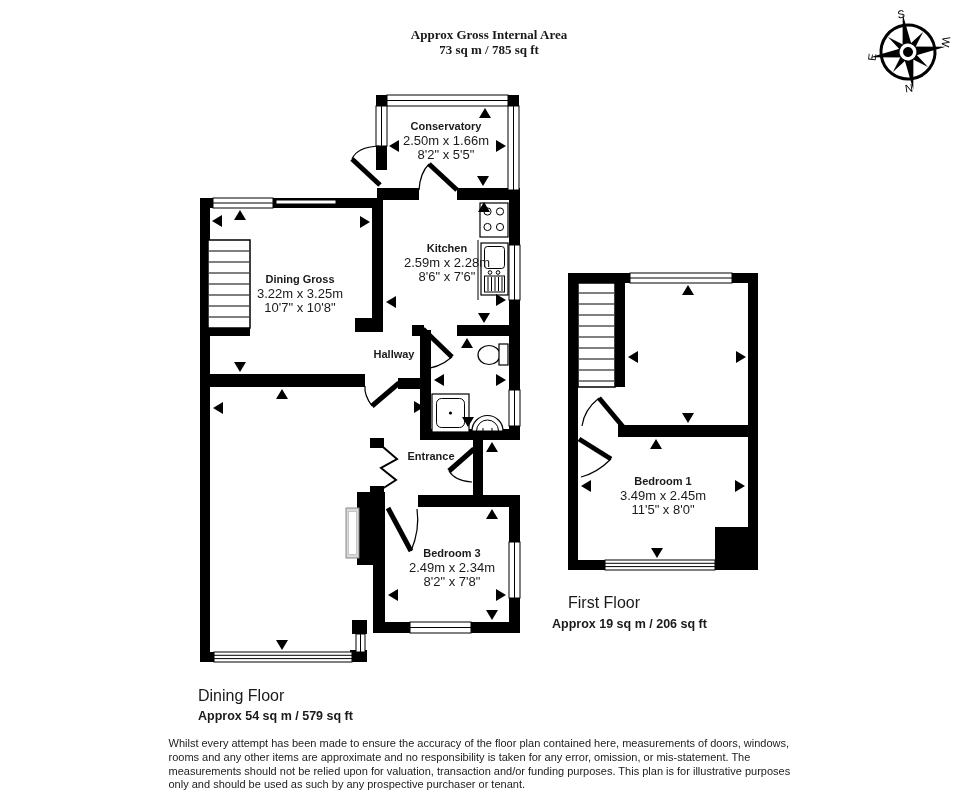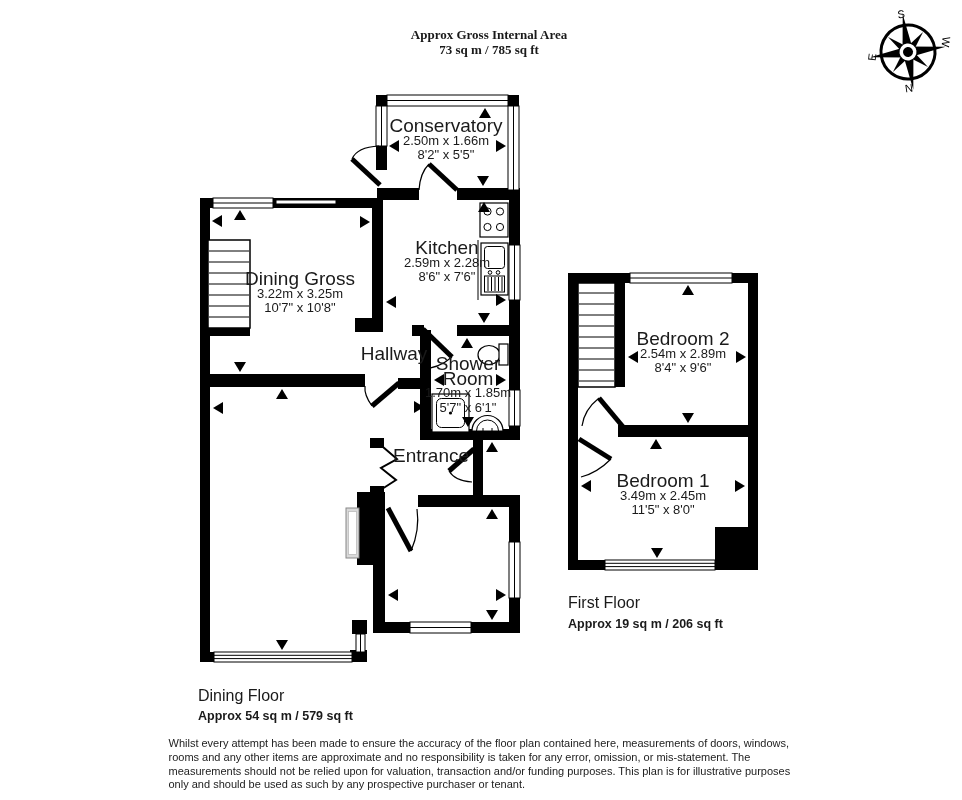--- a/index.html
+++ b/index.html
@@ -10,21 +10,21 @@
   .win{fill:#fff;stroke:#000;stroke-width:1;}
   .ln{stroke:#000;stroke-width:1;fill:none;}
   .leaf{stroke:#000;stroke-width:5;fill:none;}
   .arc{stroke:#000;stroke-width:1.2;fill:none;}
   .fix{fill:#fff;stroke:#000;stroke-width:1.2;}
   .thin{stroke:#000;stroke-width:1;fill:none;}
   .arr{fill:#000;}
   .stair{fill:#fff;stroke:#000;stroke-width:1.5;}
   .lbl{position:absolute;transform:translateX(-50%);text-align:center;
        font-size:13px;line-height:14.5px;white-space:nowrap;}
-  .lbl .rn{font-weight:normal;font-size:19px;}
+  .lbl .rn{font-weight:bold;font-size:11px;}
   .hdr{position:absolute;left:489px;top:27px;transform:translateX(-50%);
        text-align:center;font-weight:bold;font-size:13px;line-height:15px;white-space:nowrap;font-family:Liberation Serif, serif;}
   .floor-label{position:absolute;font-size:16px;font-weight:normal;text-align:center;}
   .floor-area{position:absolute;font-size:12.5px;font-weight:bold;}
   .disc{position:absolute;left:481px;top:737px;transform:translateX(-50%);
         width:625px;text-align:left;font-size:11px;line-height:13.8px;color:#222;}
   text{font-family:"Liberation Sans",sans-serif;}
 </style>
 </head>
 <body>
@@ -290,46 +290,40 @@
   <div class="lbl" style="left:300px;top:272px">
     <div class="rn">Dining Gross</div>
     <div>3.22m x 3.25m</div>
     <div>10'7" x 10'8"</div>
   </div>
 
   <div class="lbl" style="left:394px;top:347px">
     <div class="rn">Hallway</div>
   </div>
 
-  <div class="lbl" style="left:468px;top:357px">
-    <div class="rn">Shower</div>
-    <div class="rn">Room</div>
-    <div>1.70m x 1.85m</div>
-    <div>5'7" x 6'1"</div>
-  </div>
 
   <div class="lbl" style="left:431px;top:449px">
     <div class="rn">Entrance</div>
   </div>
 
 
-
-  <div class="lbl" style="left:683px;top:332px">
-    <div class="rn">Bedroom 2</div>
-    <div>2.54m x 2.89m</div>
-    <div>8'4" x 9'6"</div>
-  </div>
+  <div class="lbl" style="left:452px;top:546px">
+    <div class="rn">Bedroom 3</div>
+    <div>2.49m x 2.34m</div>
+    <div>8'2" x 7'8"</div>
+  </div>
+
 
   <div class="lbl" style="left:663px;top:474px">
     <div class="rn">Bedroom 1</div>
     <div>3.49m x 2.45m</div>
     <div>11'5" x 8'0"</div>
   </div>
 
   <div class="floor-label" style="left:198px;top:687px">Dining Floor</div>
   <div class="floor-area" style="left:198px;top:709px">Approx 54 sq m / 579 sq ft</div>
 
   <div class="floor-label" style="left:568px;top:594px">First Floor</div>
-  <div class="floor-area" style="left:568px;top:617px">Approx 19 sq m / 206 sq ft</div>
+  <div class="floor-area" style="left:552px;top:617px">Approx 19 sq m / 206 sq ft</div>
 
   <div class="disc">Whilst every attempt has been made to ensure the accuracy of the floor plan contained here, measurements of doors, windows, rooms and any other items are approximate and no responsibility is taken for any error, omission, or mis-statement. The measurements should not be relied upon for valuation, transaction and/or funding purposes. This plan is for illustrative purposes only and should be used as such by any prospective purchaser or tenant.</div>
 
 </div>
 
 </body></html>

